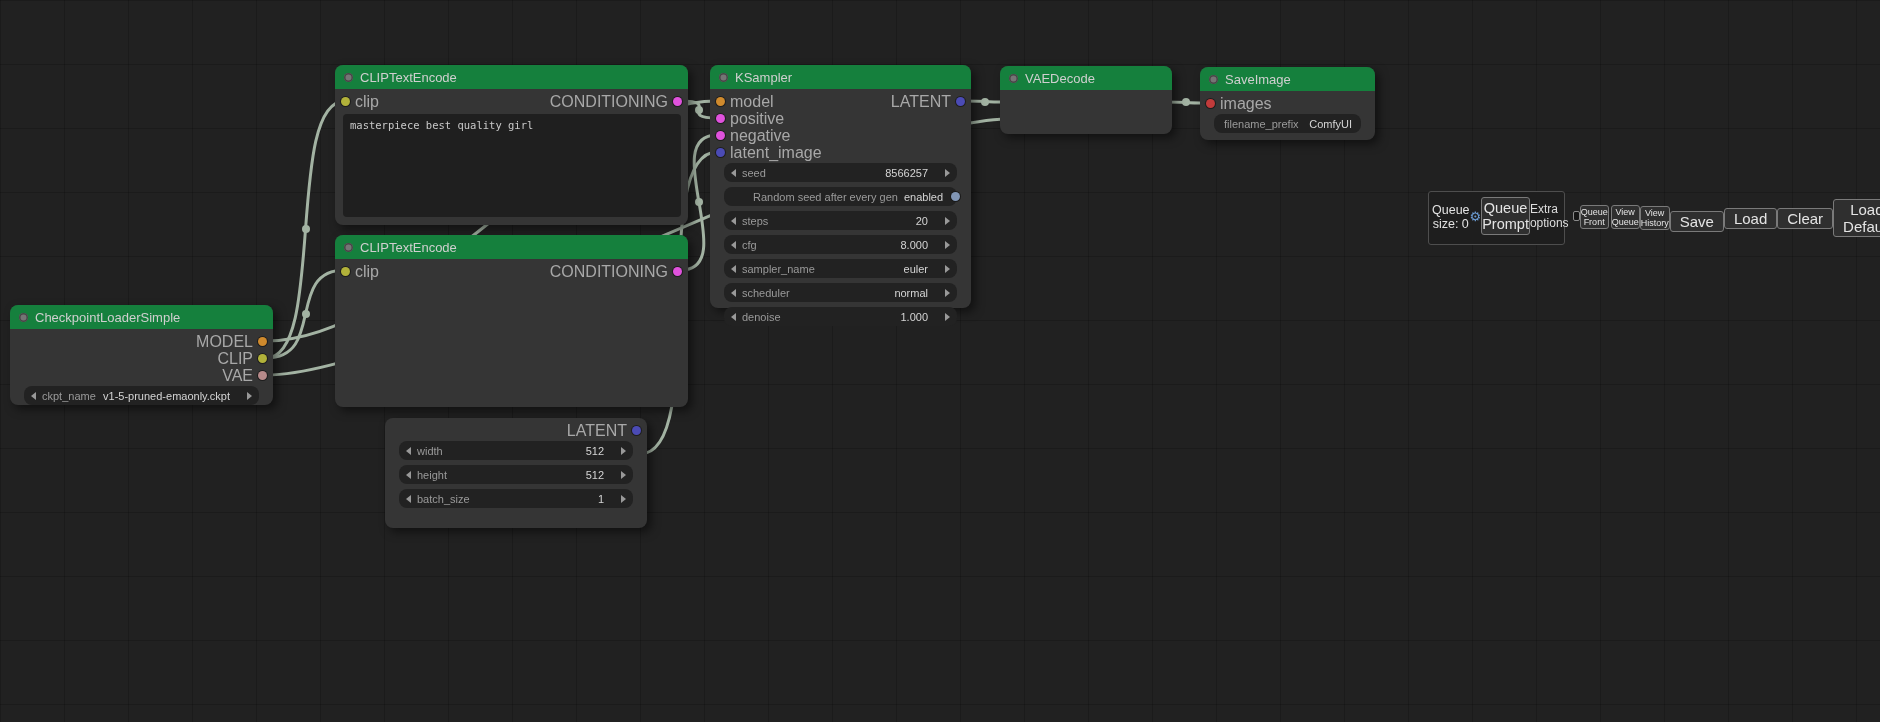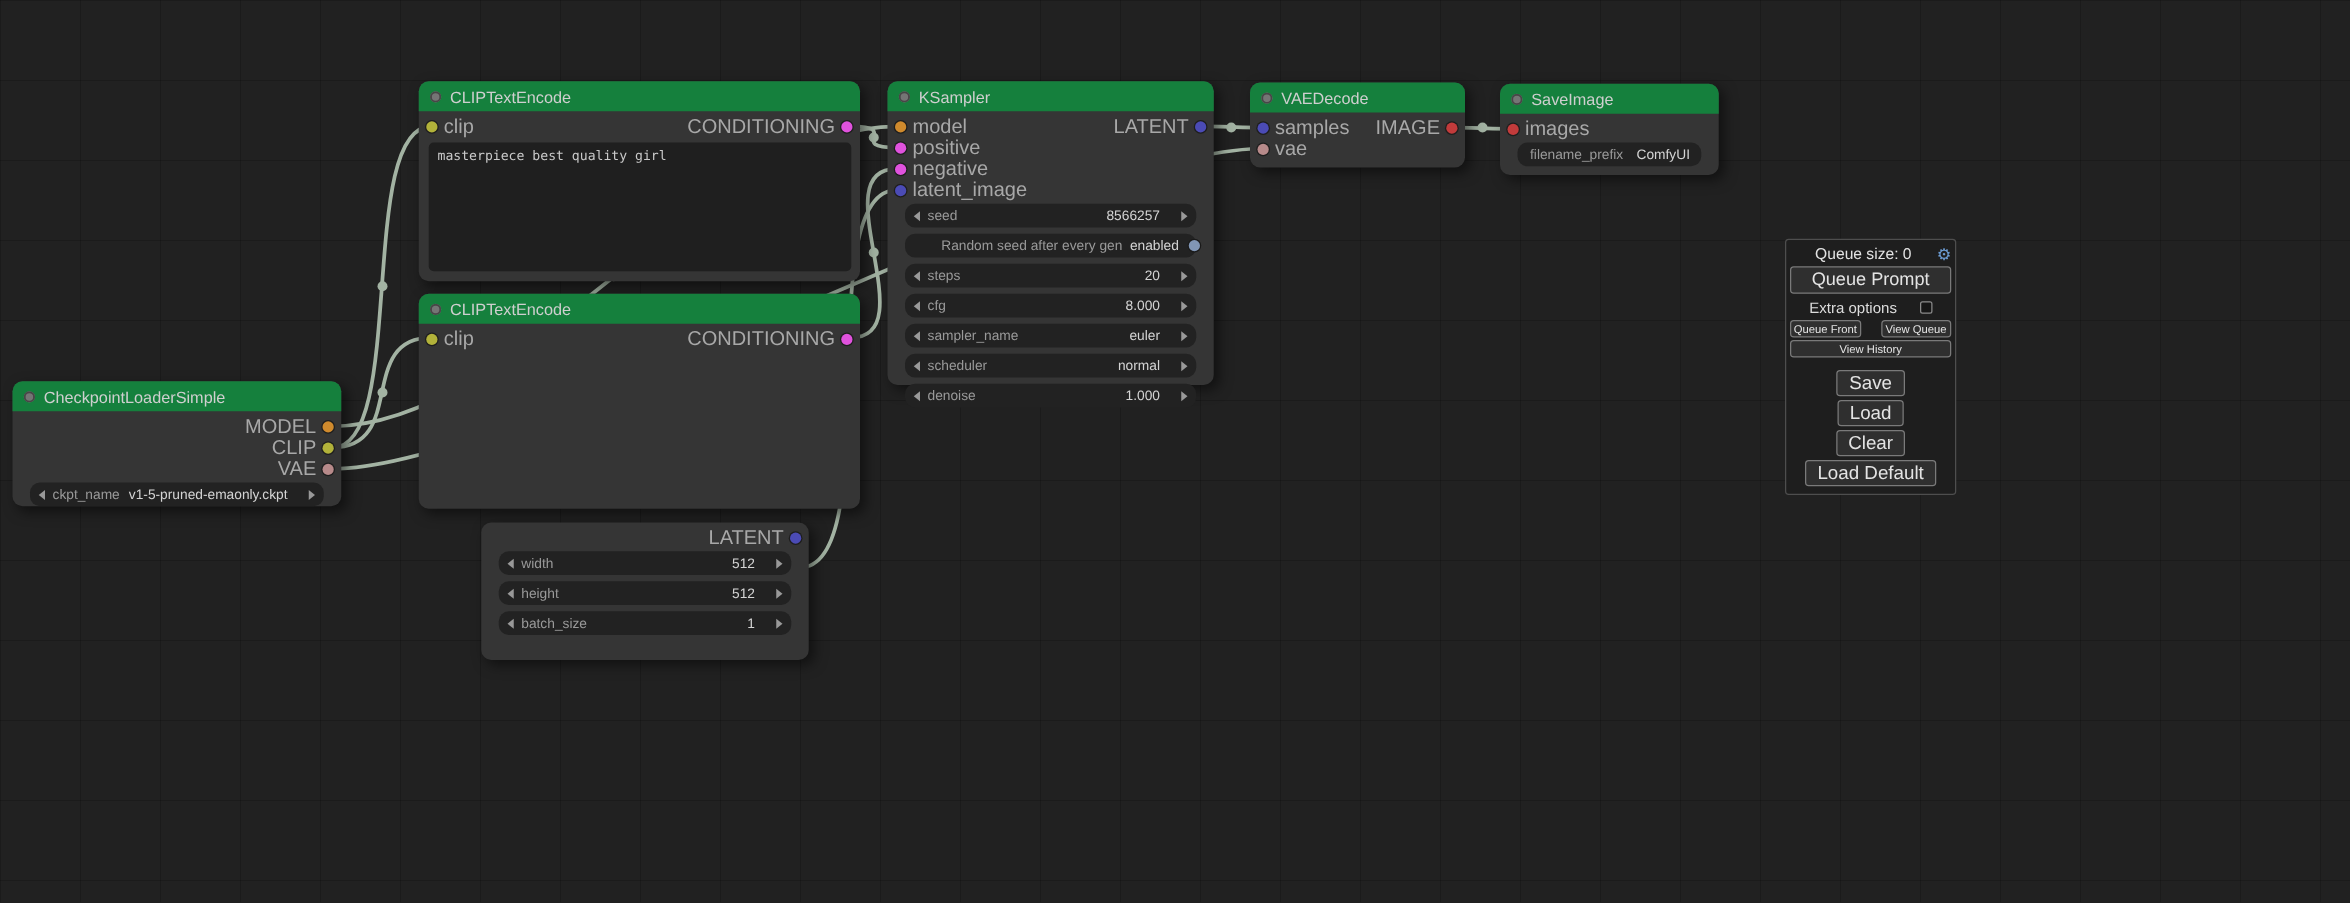--- a/index.html
+++ b/index.html
@@ -78,35 +78,35 @@
     background: #1f1f1f; border: none; outline: none; resize: none;
     border-radius: 4px; padding: 5px 7px;
     color: #c9c9c9; font-family: "DejaVu Sans Mono", monospace; font-size: 10.5px;
   }
 
   
   #menu {
     position: absolute; left: 1428px; top: 191px; width: 137px; z-index: 3;
     background: #1e1e1e; border: 1px solid #4e4e4e; border-radius: 3px;
     padding: 3px 3px 6px 3px;
-    display: flex; flex-direction: column; align-items: center;
+    display: flex; flex-direction: row; align-items: center;
     color: #dddddd;
   }
   .menu-header { width: 100%; display: flex; align-items: center; height: 16px; }
   .queue-size { flex: 1; text-align: center; font-size: 12.5px; color: #e2e2e2; }
   .gear { font-size: 13px; color: #6b9bd2; cursor: pointer; line-height: 1; }
   #menu button {
     font-family: "Liberation Sans", sans-serif;
     background: #2f2f2f; border: 1px solid #7a7a7a; border-radius: 3px;
     color: #e4e4e4; cursor: pointer;
   }
   .btn-queue-prompt { width: 100%; font-size: 14.5px; padding: 2px 0; margin: 2px 0 3px 0; }
-  .extra-options { display: flex; align-items: center; gap: 18px; font-size: 12px; margin: 1px 0 3px 0; }
+  .extra-options { display: flex; align-items: center; gap: 1px; font-size: 12px; margin: 1px 0 3px 0; }
   .checkbox { width: 10px; height: 10px; background: #161616; border: 1px solid #8a8a8a; border-radius: 2px; cursor: pointer; }
-  .btn-row { display: flex; width: 100%; gap: 16px; }
+  .btn-row { display: flex; width: 100%; gap: 2px; }
   .btn-small { flex: 1; font-size: 9px; padding: 1px 0; }
   .btn-full { width: 100%; margin-top: 2px; font-size: 9px; padding: 1px 0; }
   .btn-big { font-size: 15px; padding: 1px 9px; margin-top: 3px; }
   .btn-big.first { margin-top: 10px; }
 </style>
 </head>
 <body>
 
 <div id="canvas">
 
@@ -315,38 +315,20 @@
         <span class="arrR"></span>
       </div>
     </div>
   </div>
 
   <div class="node" style="left:1000px;top:66px;width:172px;height:68px">
     <div class="node-title">
       <span class="tdot"></span>
       <span>VAEDecode</span>
     </div>
-    <div class="slots">
-      <div class="slot-row">
-        <div class="in-group">
-          <span class="dot c-latent"></span>
-          <span>samples</span>
-        </div>
-        <div class="out-group">
-          <span>IMAGE</span>
-          <span class="dot c-image"></span>
-        </div>
-      </div>
-      <div class="slot-row">
-        <div class="in-group">
-          <span class="dot c-vae"></span>
-          <span>vae</span>
-        </div>
-      </div>
-    </div>
   </div>
 
   <div class="node" style="left:1200px;top:67px;width:175px;height:73px">
     <div class="node-title">
       <span class="tdot"></span>
       <span>SaveImage</span>
     </div>
     <div class="slots">
       <div class="slot-row">
         <div class="in-group">

